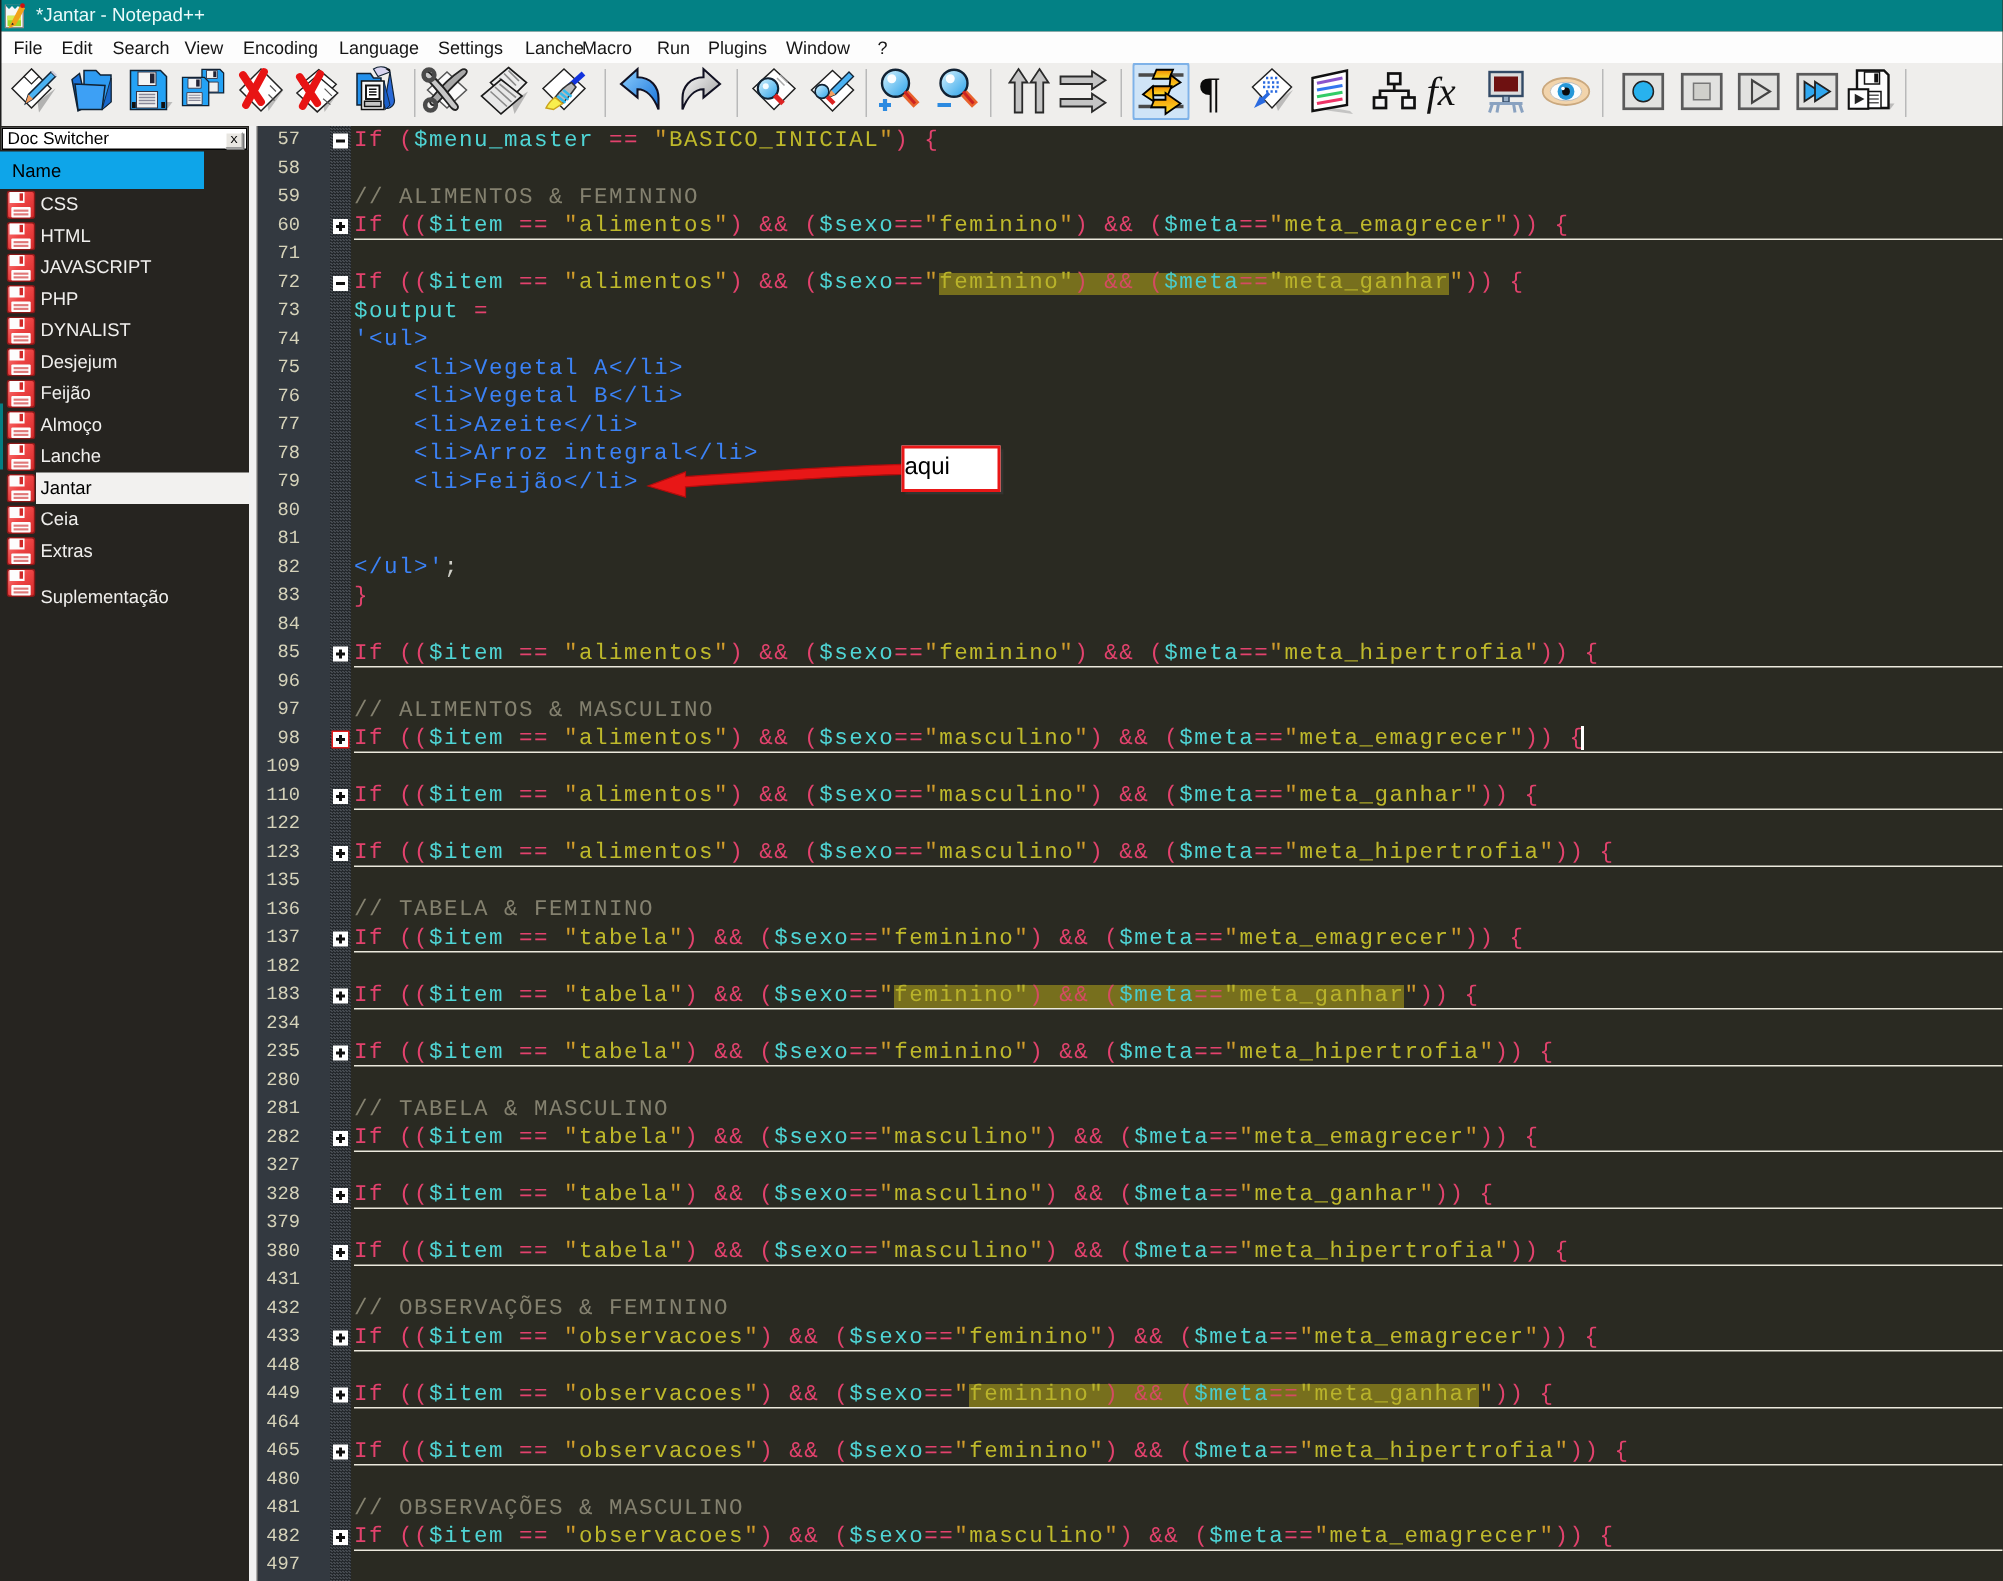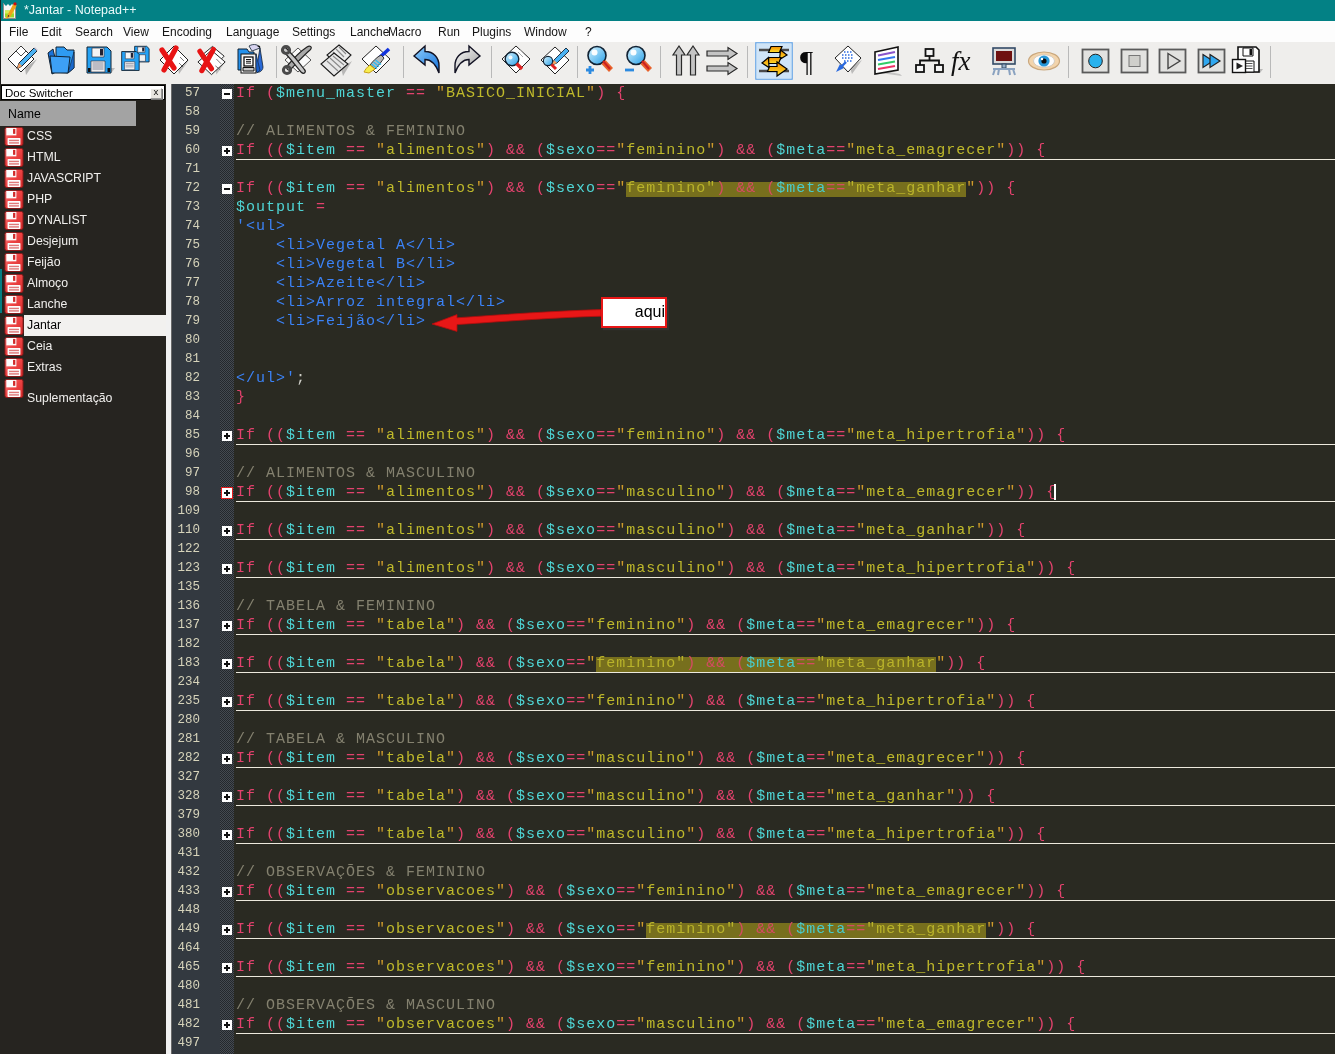--- a/index.html
+++ b/index.html
@@ -7,21 +7,21 @@
 #menubar {position:absolute;left:0;top:21px;width:1335px;height:21px;background:#fdfdfd;}
 #menubar span {position:absolute;top:4px;font-size:12px;color:#151515;}
 #toolbar {position:absolute;left:0;top:42px;width:1335px;height:42px;background:#efeeec;}
 #toolbar svg {position:absolute;top:2px;width:34px;height:34px;}
 .tsep {position:absolute;top:4px;width:1px;height:32px;background:#b9b9b9;}
 #chromeedge {position:absolute;left:0;top:0;width:1px;height:84px;background:#1c1c1c;}
 #panel {position:absolute;left:0;top:84px;width:166px;height:970px;background:#262420;}
 #dshead {position:absolute;left:1px;top:1px;width:164px;height:15px;background:#fff;border:1px solid #000;}
 #dshead .t {position:absolute;left:3px;top:0.5px;font-size:11.5px;color:#000;}
 #dsx {position:absolute;right:2px;top:1.5px;width:12px;height:11px;background:#e8e6e1;border:1px solid #999;border-top-color:#fff;border-left-color:#fff;box-shadow:1px 1px 0 #777;font-size:9px;line-height:9px;text-align:center;color:#000;font-family:"Liberation Mono";}
-#dsname {position:absolute;left:0;top:17px;width:136px;height:25px;background:#a3a3a3;}
+#dsname {position:absolute;left:0;top:17px;width:136px;height:25px;background:#0ea5e9;}
 #dsname .t {position:absolute;left:8px;top:6px;font-size:12.3px;color:#000;}
 .sel {position:absolute;left:24px;width:142px;height:21px;background:#f2f1ef;}
 .flop {position:absolute;left:4px;width:20px;height:19px;}
 .itx {position:absolute;left:27px;height:21px;line-height:21px;font-size:12.3px;color:#f0efed;}
 .selx {color:#000;}
 #divider {position:absolute;left:166px;top:84px;width:6px;height:970px;background:#f1f1f1;border-right:1px solid #6a6a6a;}
 #ed {position:absolute;left:172px;top:84px;width:1163px;height:970px;background:#2a2a22;}
 #nmargin {position:absolute;left:0;top:0;width:48px;height:100%;background:#333940;}
 #fmargin {position:absolute;left:48px;top:0;width:14px;height:100%;background:repeating-conic-gradient(#454a50 0% 25%,#24282c 0% 50%) 0 0/2px 2px;}
 .num {position:absolute;left:0;width:28px;height:19px;text-align:right;font:12.5px/19px "Liberation Mono",monospace;color:#d6d3ba;}
@@ -31,21 +31,21 @@
 .hl {background:linear-gradient(transparent 0,transparent 2px,#776f1d 2px,#776f1d 17px,transparent 17px)}
 .hl .s,.hl .q {color:#b9b32a} .hl .k {color:#d44b62} .hl .v {color:#49cccc}
 .ul {position:absolute;left:64px;right:0;height:1.3px;background:#ece9dd;}
 .fb {position:absolute;left:50px;width:9.5px;height:9.5px;background:#fff;}
 .fb::before {content:"";position:absolute;left:1.5px;right:1.5px;top:50%;margin-top:-0.8px;height:1.6px;background:#111;}
 .fb.plus::after {content:"";position:absolute;top:1.5px;bottom:1.5px;left:50%;margin-left:-0.8px;width:1.6px;background:#111;}
 .fb.red {outline:1.6px solid #e51c1c;}
 #caret {position:absolute;left:882px;top:400px;width:2px;height:16px;background:#fff;}
 #tealstrip {position:absolute;left:0;top:269px;width:2px;height:44px;background:#047e82;}
 #aqui {position:absolute;left:601px;top:297px;width:66px;height:30.5px;background:#fff;border:2px solid #e81717;box-shadow:2px 2px 1px rgba(60,60,60,0.6);}
-#aqui .t {position:absolute;left:0;right:0;top:4px;text-align:right;font-size:16px;color:#000;}
+#aqui .t {position:absolute;left:0;right:0;top:4px;text-align:left;font-size:16px;color:#000;}
 #arrow {position:absolute;left:425px;top:300px;width:185px;height:40px;}
 </style></head><body>
 <div id="titlebar">
 <svg style="position:absolute;left:3px;top:2px" width="14" height="17" viewBox="0 0 14 17">
 <rect x="0.5" y="1.5" width="12" height="15" fill="#f6f6f6" stroke="#8a8a8a"></rect>
 <path d="M1 2 l2 2 2 -2 2 2 2 -2 2 2 2 -2 v-1 h-12 Z" fill="#058488"></path>
 <rect x="2" y="8.5" width="9" height="7" fill="#9cd82a"></rect>
 <rect x="2" y="8.5" width="9" height="3" fill="#d8ec52"></rect>
 <path d="M11.5 2 L5.5 13.5 L4.8 14.8 L6.6 14 L12.8 3" stroke="#f0a219" stroke-width="2.2" fill="none"></path>
 <circle cx="12" cy="1.8" r="1.6" fill="#cc1111"></circle>

